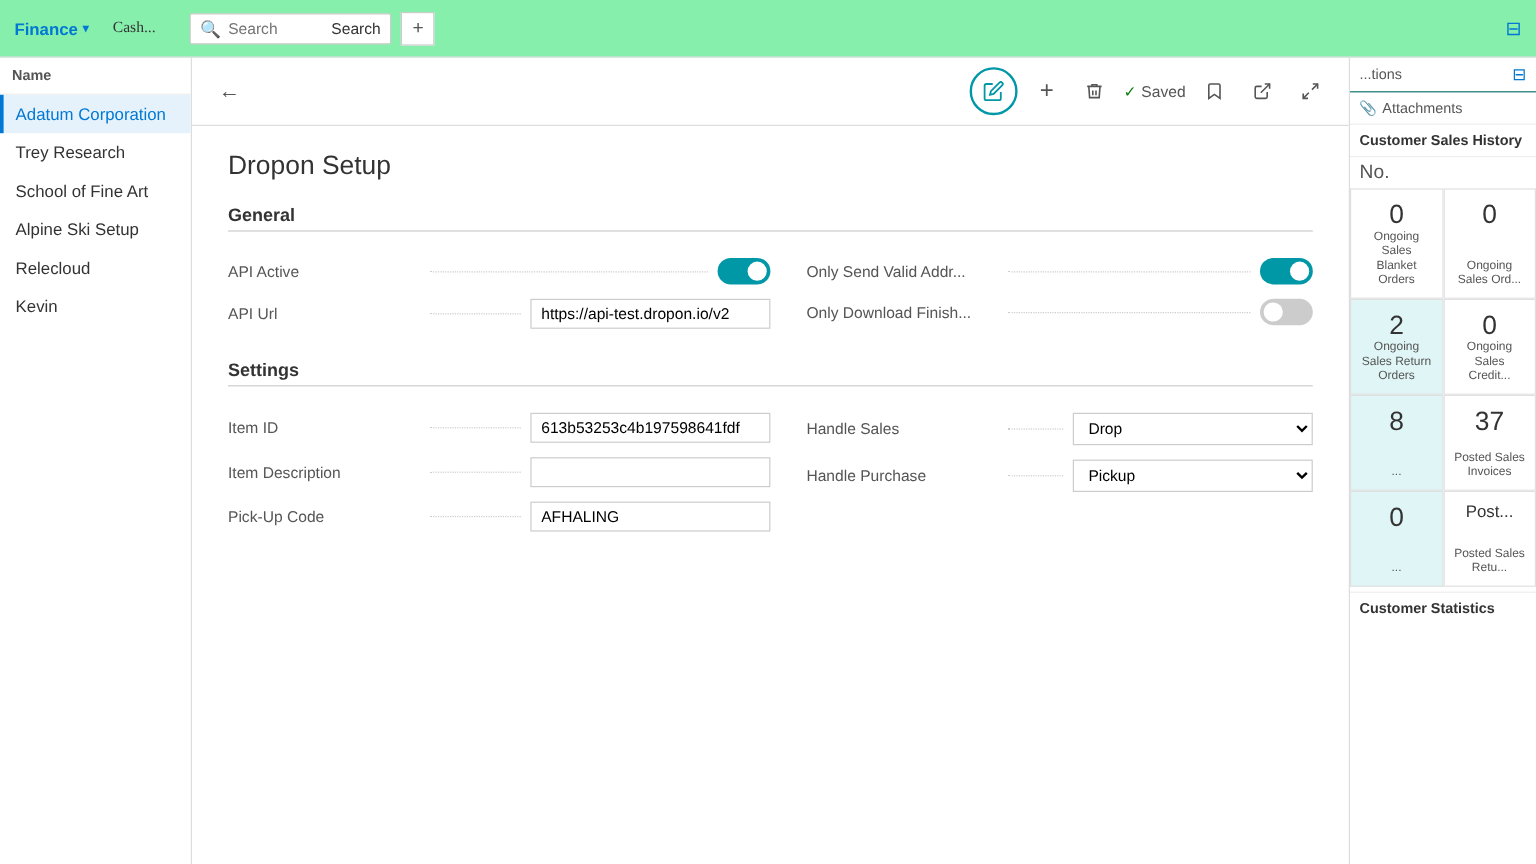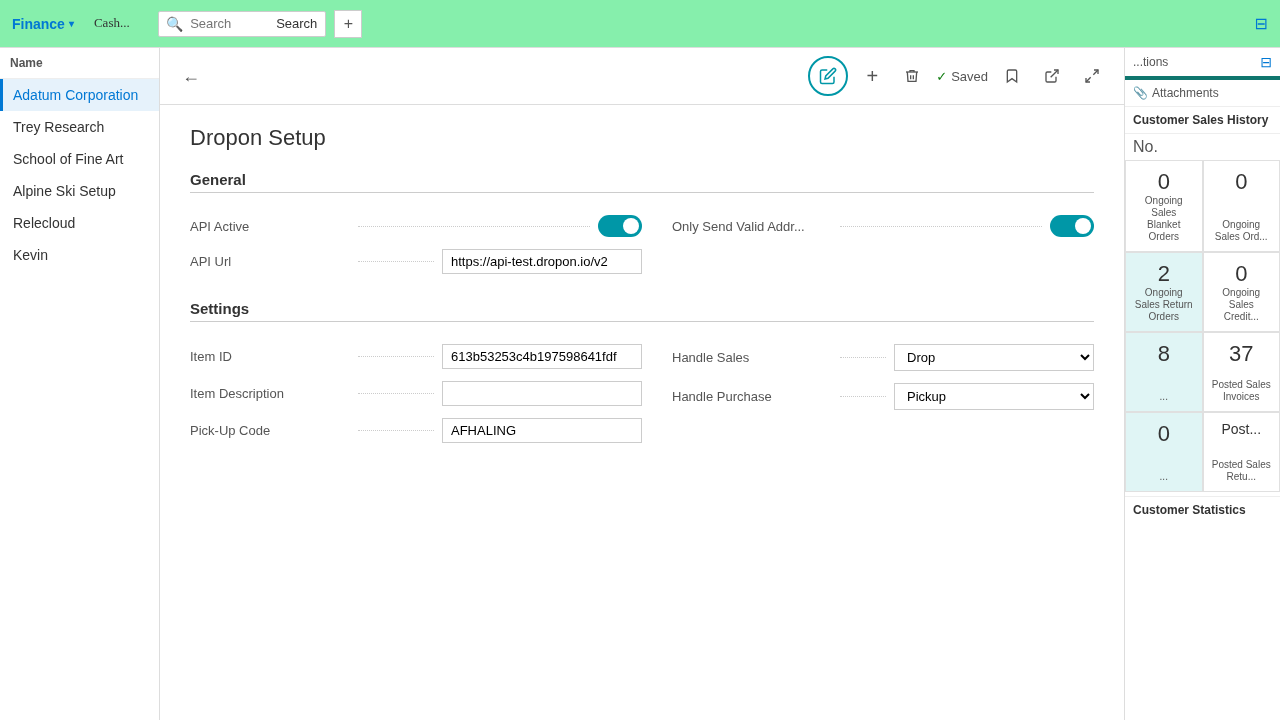--- a/index.html
+++ b/index.html
@@ -55,21 +55,21 @@
     input:checked + .toggle-slider { background: #0097a7; }
     input:checked + .toggle-slider:before { transform: translateX(22px); }
 
     .toggle-off .toggle-slider { background: #ccc; }
     .toggle-off input:checked + .toggle-slider { background: #ccc; }
 
     .form-select { border: 1px solid #ccc; padding: 4px 8px; font-size: 13px; min-width: 200px; background: #fff; outline: none; cursor: pointer; }
 
     
     .right-panel { width: 155px; background: #fff; display: flex; flex-direction: column; overflow-y: auto; }
-    .right-panel-toolbar { display: flex; align-items: center; padding: 6px 8px; border-bottom: 4px solid #0f766e; gap: 4px; }
+    .right-panel-toolbar { display: flex; align-items: center; padding: 6px 8px; border-bottom: 1px solid #0f766e; gap: 4px; }
 
     .attachments-row { display: flex; align-items: center; gap: 4px; padding: 6px 8px; border-bottom: 1px solid #eee; font-size: 12px; color: #555; }
 
     .customer-sales-title { padding: 6px 8px; font-size: 12px; font-weight: 600; color: #333; border-bottom: 1px solid #eee; }
 
     .sales-cards { display: flex; flex-direction: column; }
     .sales-card-row { display: flex; }
     .sales-card { flex: 1; border: 1px solid #e0e0e0; padding: 8px; text-align: center; min-height: 80px; display: flex; flex-direction: column; justify-content: space-between; }
     .sales-card-number { font-size: 22px; font-weight: 300; color: #333; }
     .sales-card-label { font-size: 10px; color: #555; line-height: 1.2; }
@@ -193,20 +193,28 @@
 
           <div class="form-row">
             <span class="form-label">Only Send Valid Addr...</span>
             <div style="flex:1;border-bottom:1px dotted #ccc;margin:0 8px;"></div>
             <label class="toggle-switch">
               <input type="checkbox" checked="" style="">
               <span class="toggle-slider"></span>
             </label>
           </div>
 
+          <div class="form-row">
+            <span class="form-label">Only Download Finish...</span>
+            <div style="flex:1;border-bottom:1px dotted #ccc;margin:0 8px;"></div>
+            <label class="toggle-switch toggle-off">
+              <input type="checkbox" style="">
+              <span class="toggle-slider"></span>
+            </label>
+          </div>
         </div>
       </div>
 
       <div class="section-title">Settings</div>
       <hr class="section-divider">
 
       <div class="form-grid">
 
         <div>
 

